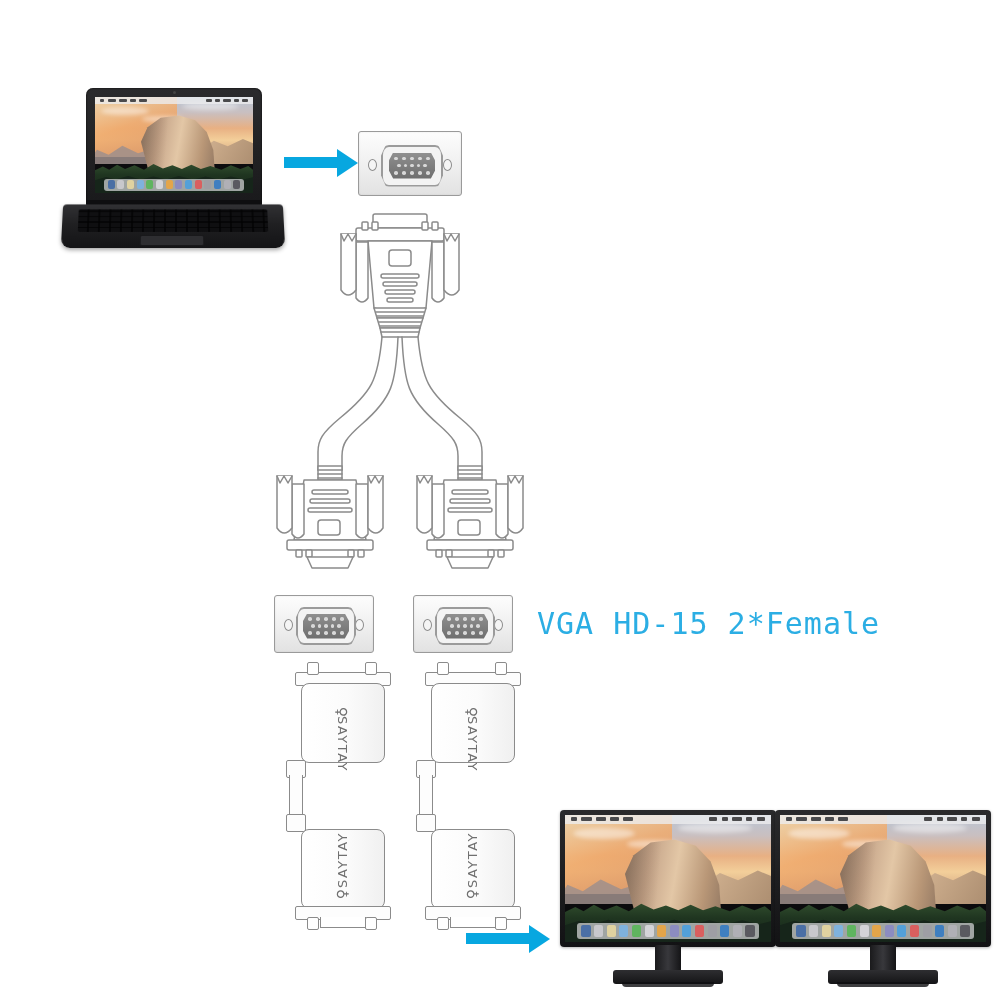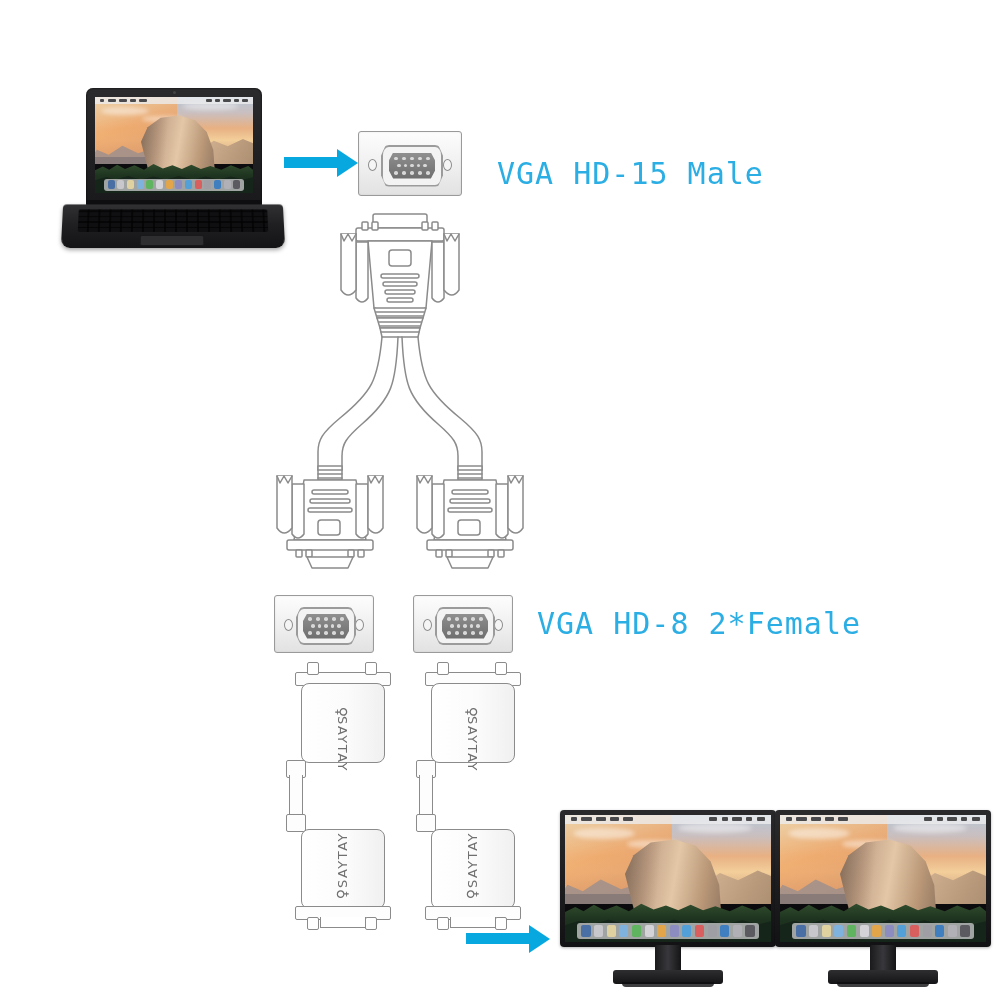--- a/index.html
+++ b/index.html
@@ -413,21 +413,20 @@
                 <span class="pin"></span>
                 <span class="pin"></span>
                 <span class="pin"></span>
               </div>
           </div>
         </div>
       </div>
     </div>
   </div>
 
-  <div id="label-male" class="vga-label">VGA HD-15 Male</div>
 
   <svg id="lineart" width="1000" height="1000" viewBox="0 0 1000 1000">
     <g fill="#ffffff" stroke="#8b8b8b" stroke-width="1.5" stroke-linejoin="round" stroke-linecap="round">
 
       <rect x="373" y="214" width="54" height="14" rx="2"></rect>
 
       <rect x="356" y="228" width="88" height="13" rx="2"></rect>
 
       <rect x="362" y="222" width="6" height="8" rx="1"></rect>
       <rect x="372" y="222" width="6" height="8" rx="1"></rect>
@@ -588,21 +587,21 @@
                 <span class="pin"></span>
                 <span class="pin"></span>
                 <span class="pin"></span>
               </div>
           </div>
         </div>
       </div>
     </div>
   </div>
 
-  <div id="label-female" class="vga-label">VGA HD-8 2*Female</div>
+  <div id="label-female" class="vga-label">VGA HD-15 2*Female</div>
 
   <div id="saytay-a1" class="saytay">
     <div class="st-flange" style="top:0"></div>
     <div class="st-notch" style="left:12px;top:-10px"></div>
     <div class="st-notch" style="left:70px;top:-10px"></div>
     <div class="st-body" style="top:11px"></div>
     <div class="st-logo down" style="top:40px;left:47px">♀</div>
     <div class="st-text down" style="top:72px;left:47px">SAYTAY</div>
     <div class="st-neck" style="top:88px"></div>
     <div class="st-cable" style="top:103px"></div>

